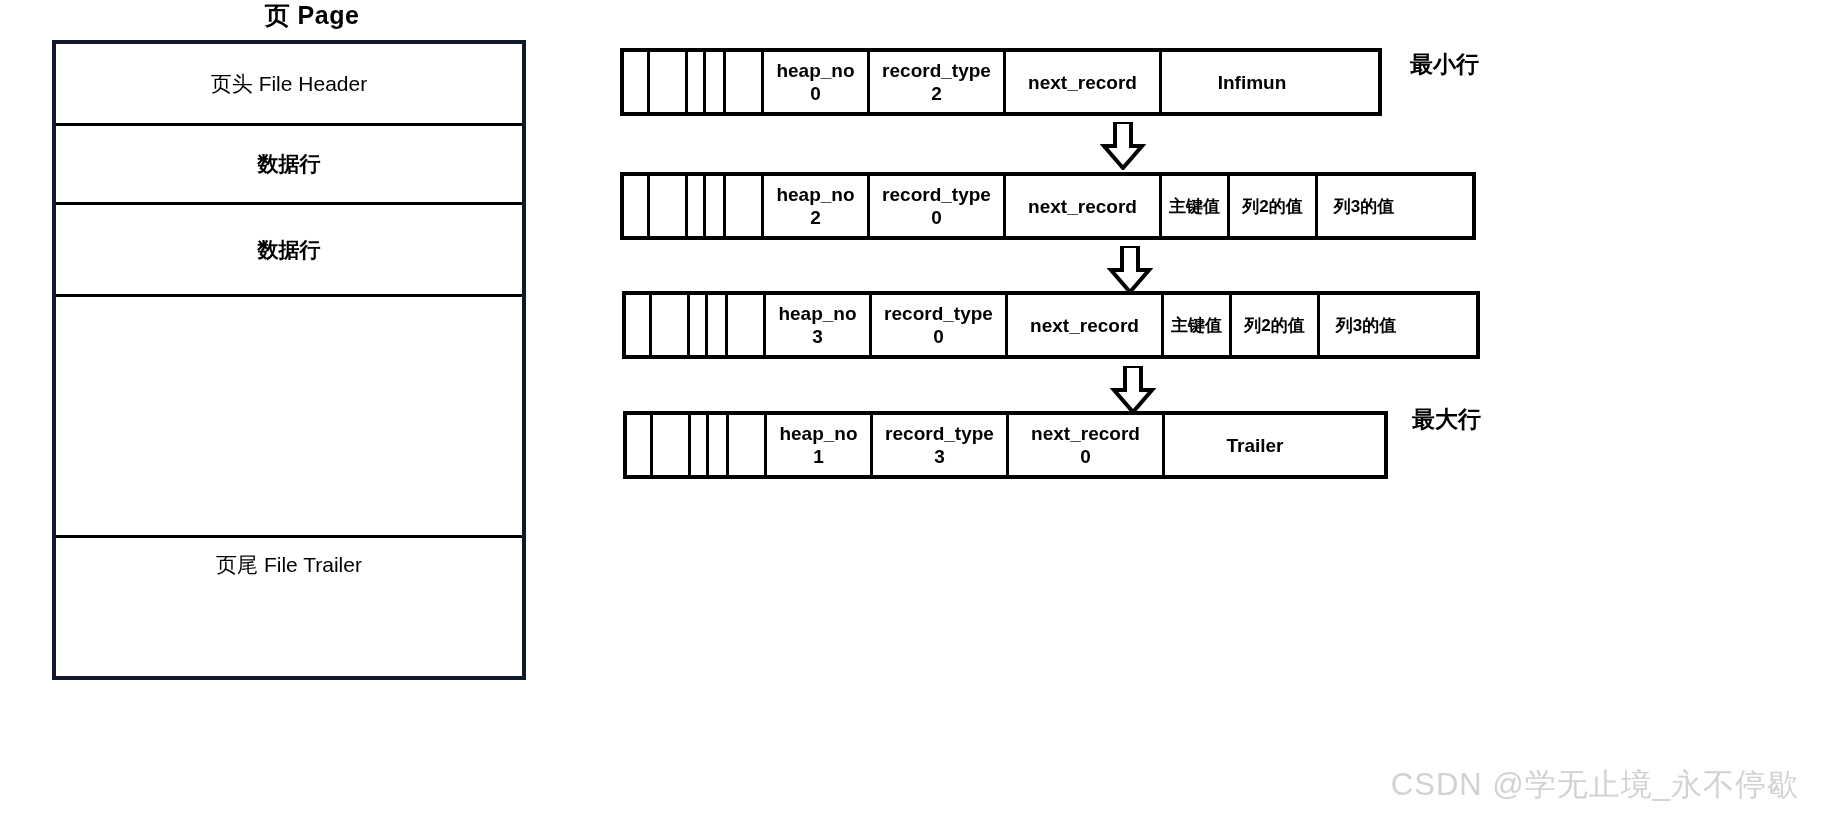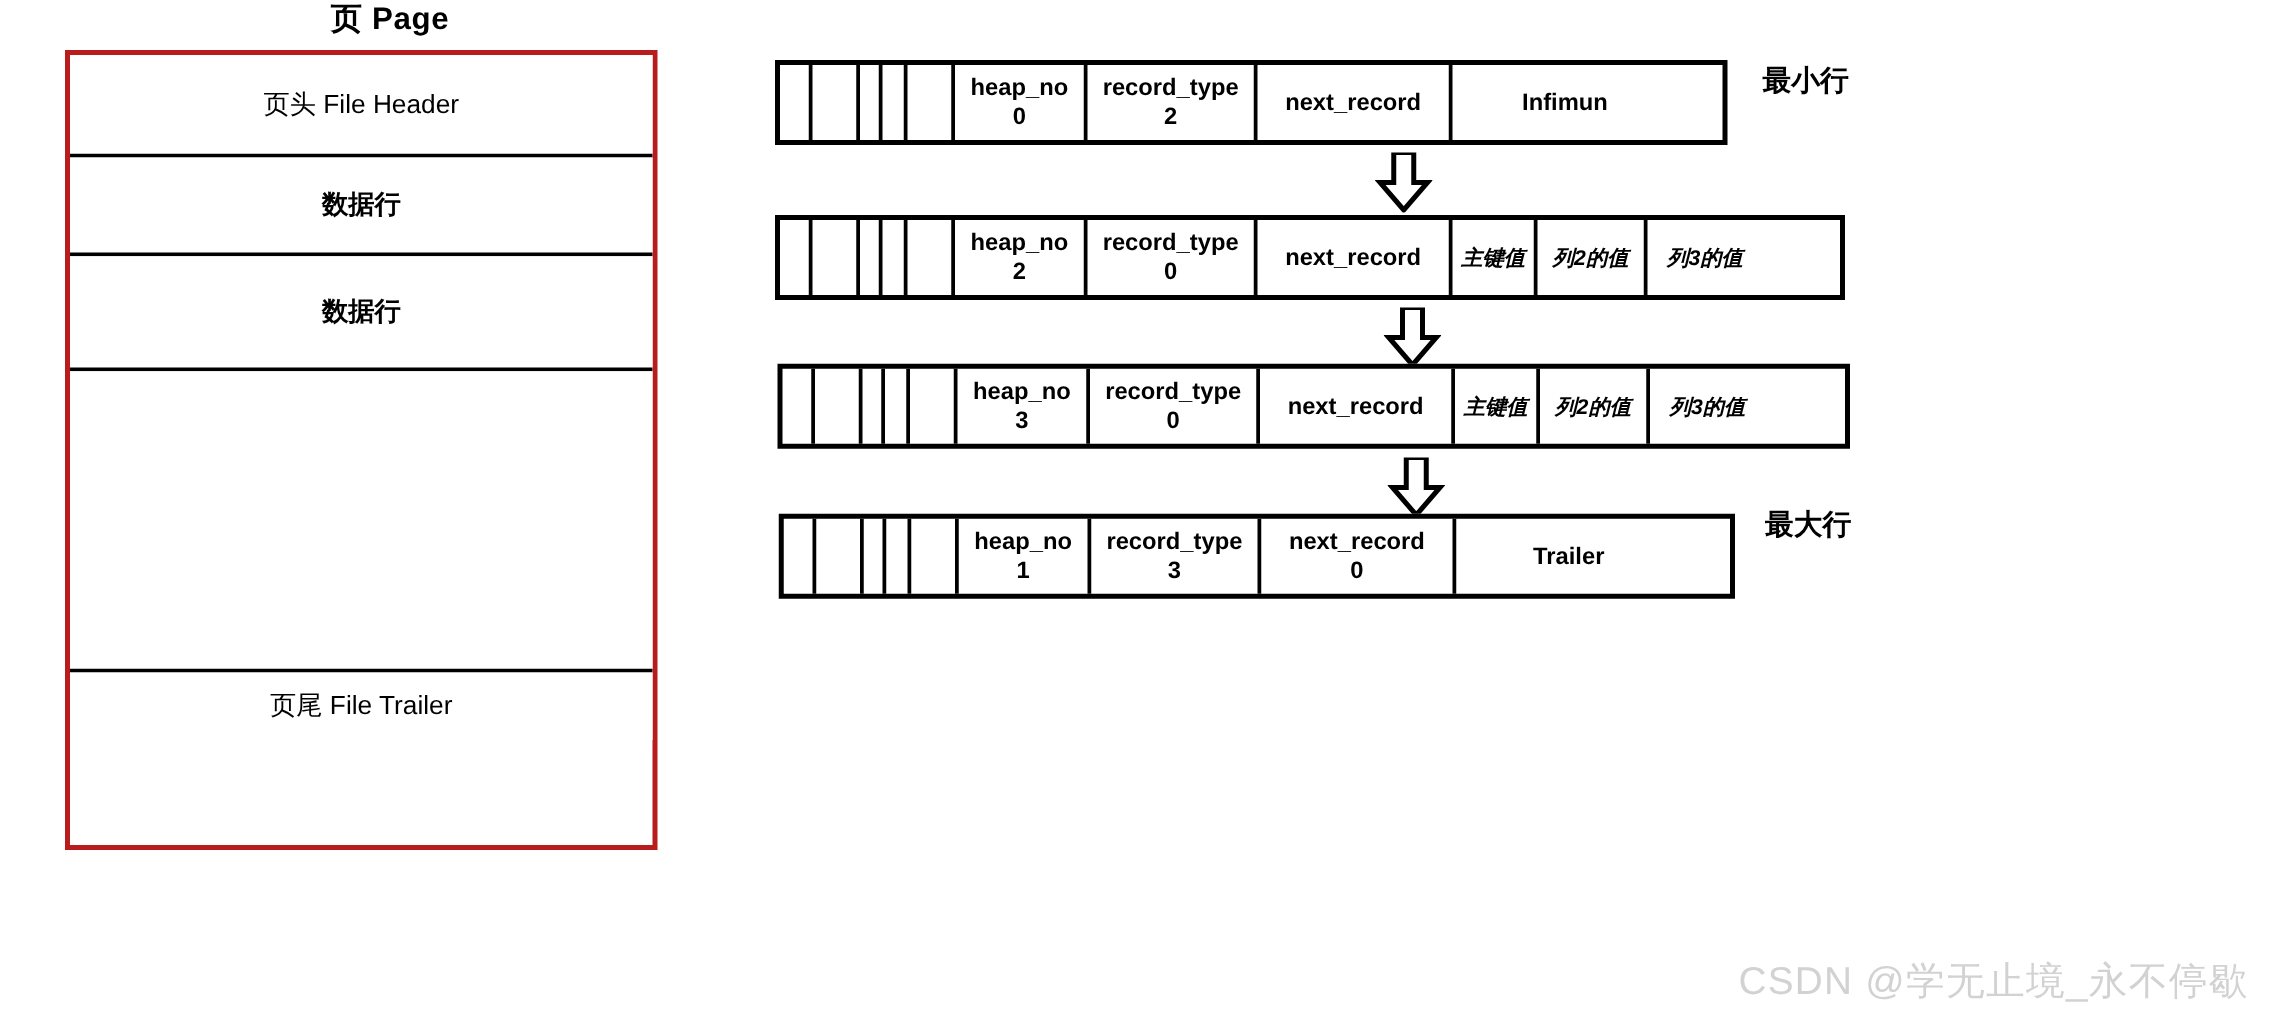--- a/index.html
+++ b/index.html
@@ -35,21 +35,21 @@
     font-weight: bold;
     letter-spacing: 0.5px;
     line-height: 34px;
   }
   #page-box {
     position: absolute;
     left: 0px;
     top: 28px;
     width: 474px;
     height: 640px;
-    border: 4px solid #b91c1c;
+    border: 4px solid #0f172a;
     box-sizing: border-box;
     background: #fff;
   }
   .page-section {
     box-sizing: border-box;
     border-bottom: 3px solid #000;
     display: flex;
     align-items: center;
     justify-content: center;
     background: #fff;
@@ -89,21 +89,21 @@
     text-align: center;
     font-size: 19px;
     font-weight: bold;
     line-height: 23px;
     padding: 0 4px;
     white-space: nowrap;
   }
   .cell:last-child { border-right: none; }
   .cell .k { display: block; }
   .cell .v { display: block; }
-  .cell.cjk { font-size: 17px; font-style: italic; }
+  .cell.cjk { font-size: 17px; }
 
   .row-label {
     position: absolute;
     font-size: 23px;
     font-weight: bold;
     line-height: 30px;
     white-space: nowrap;
   }
 
   

